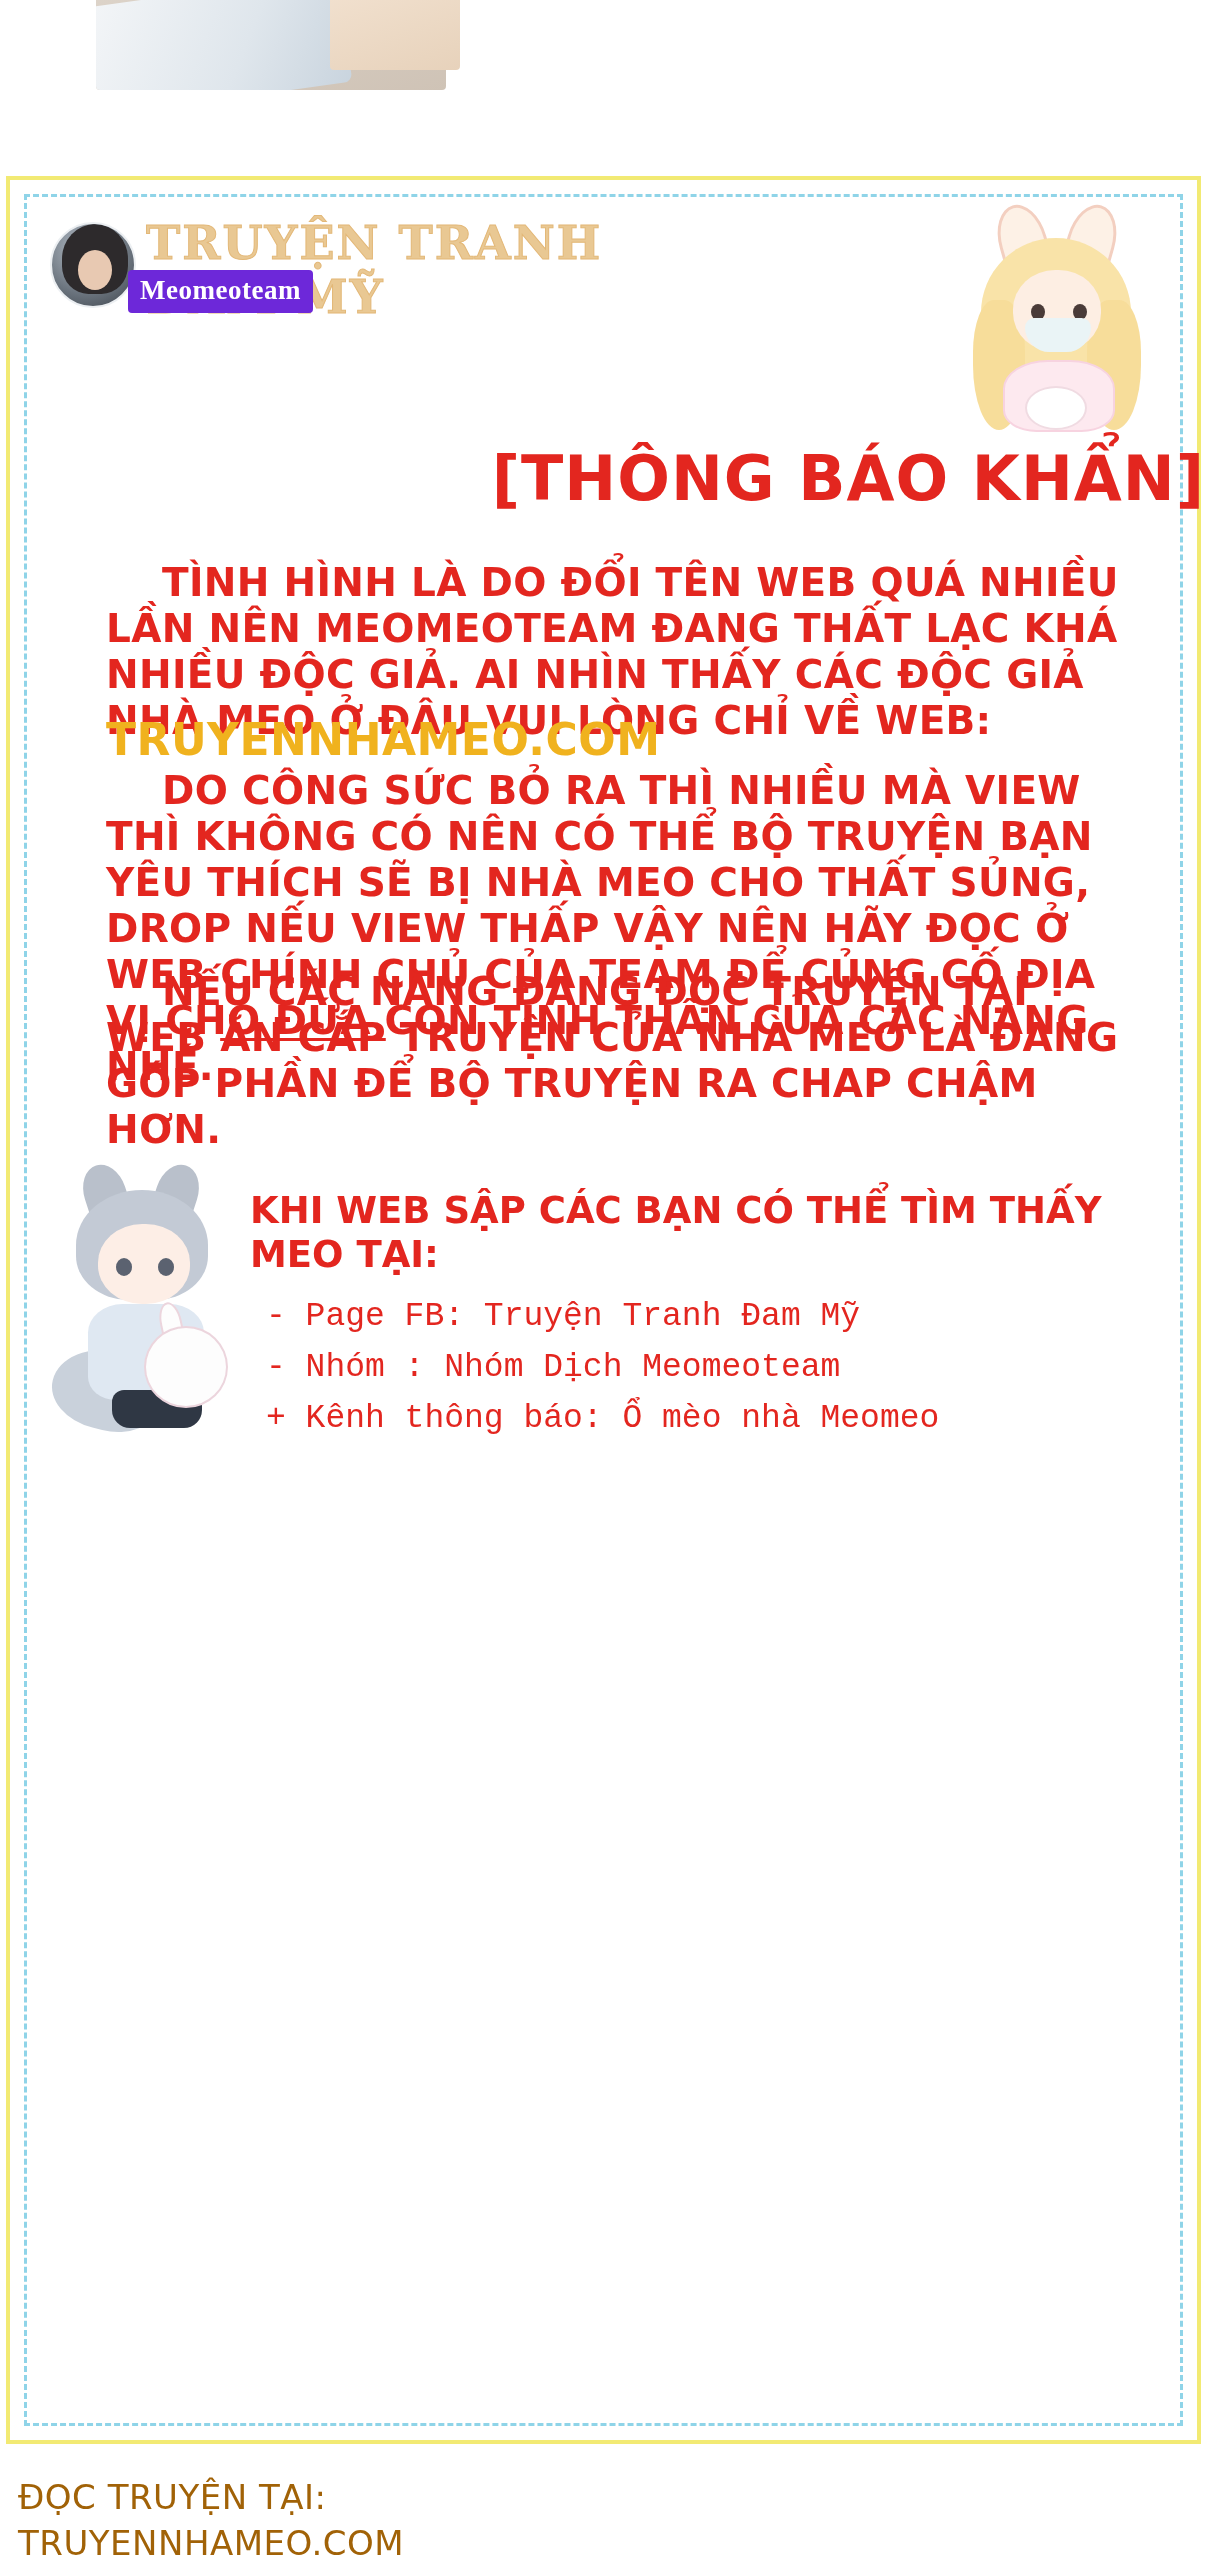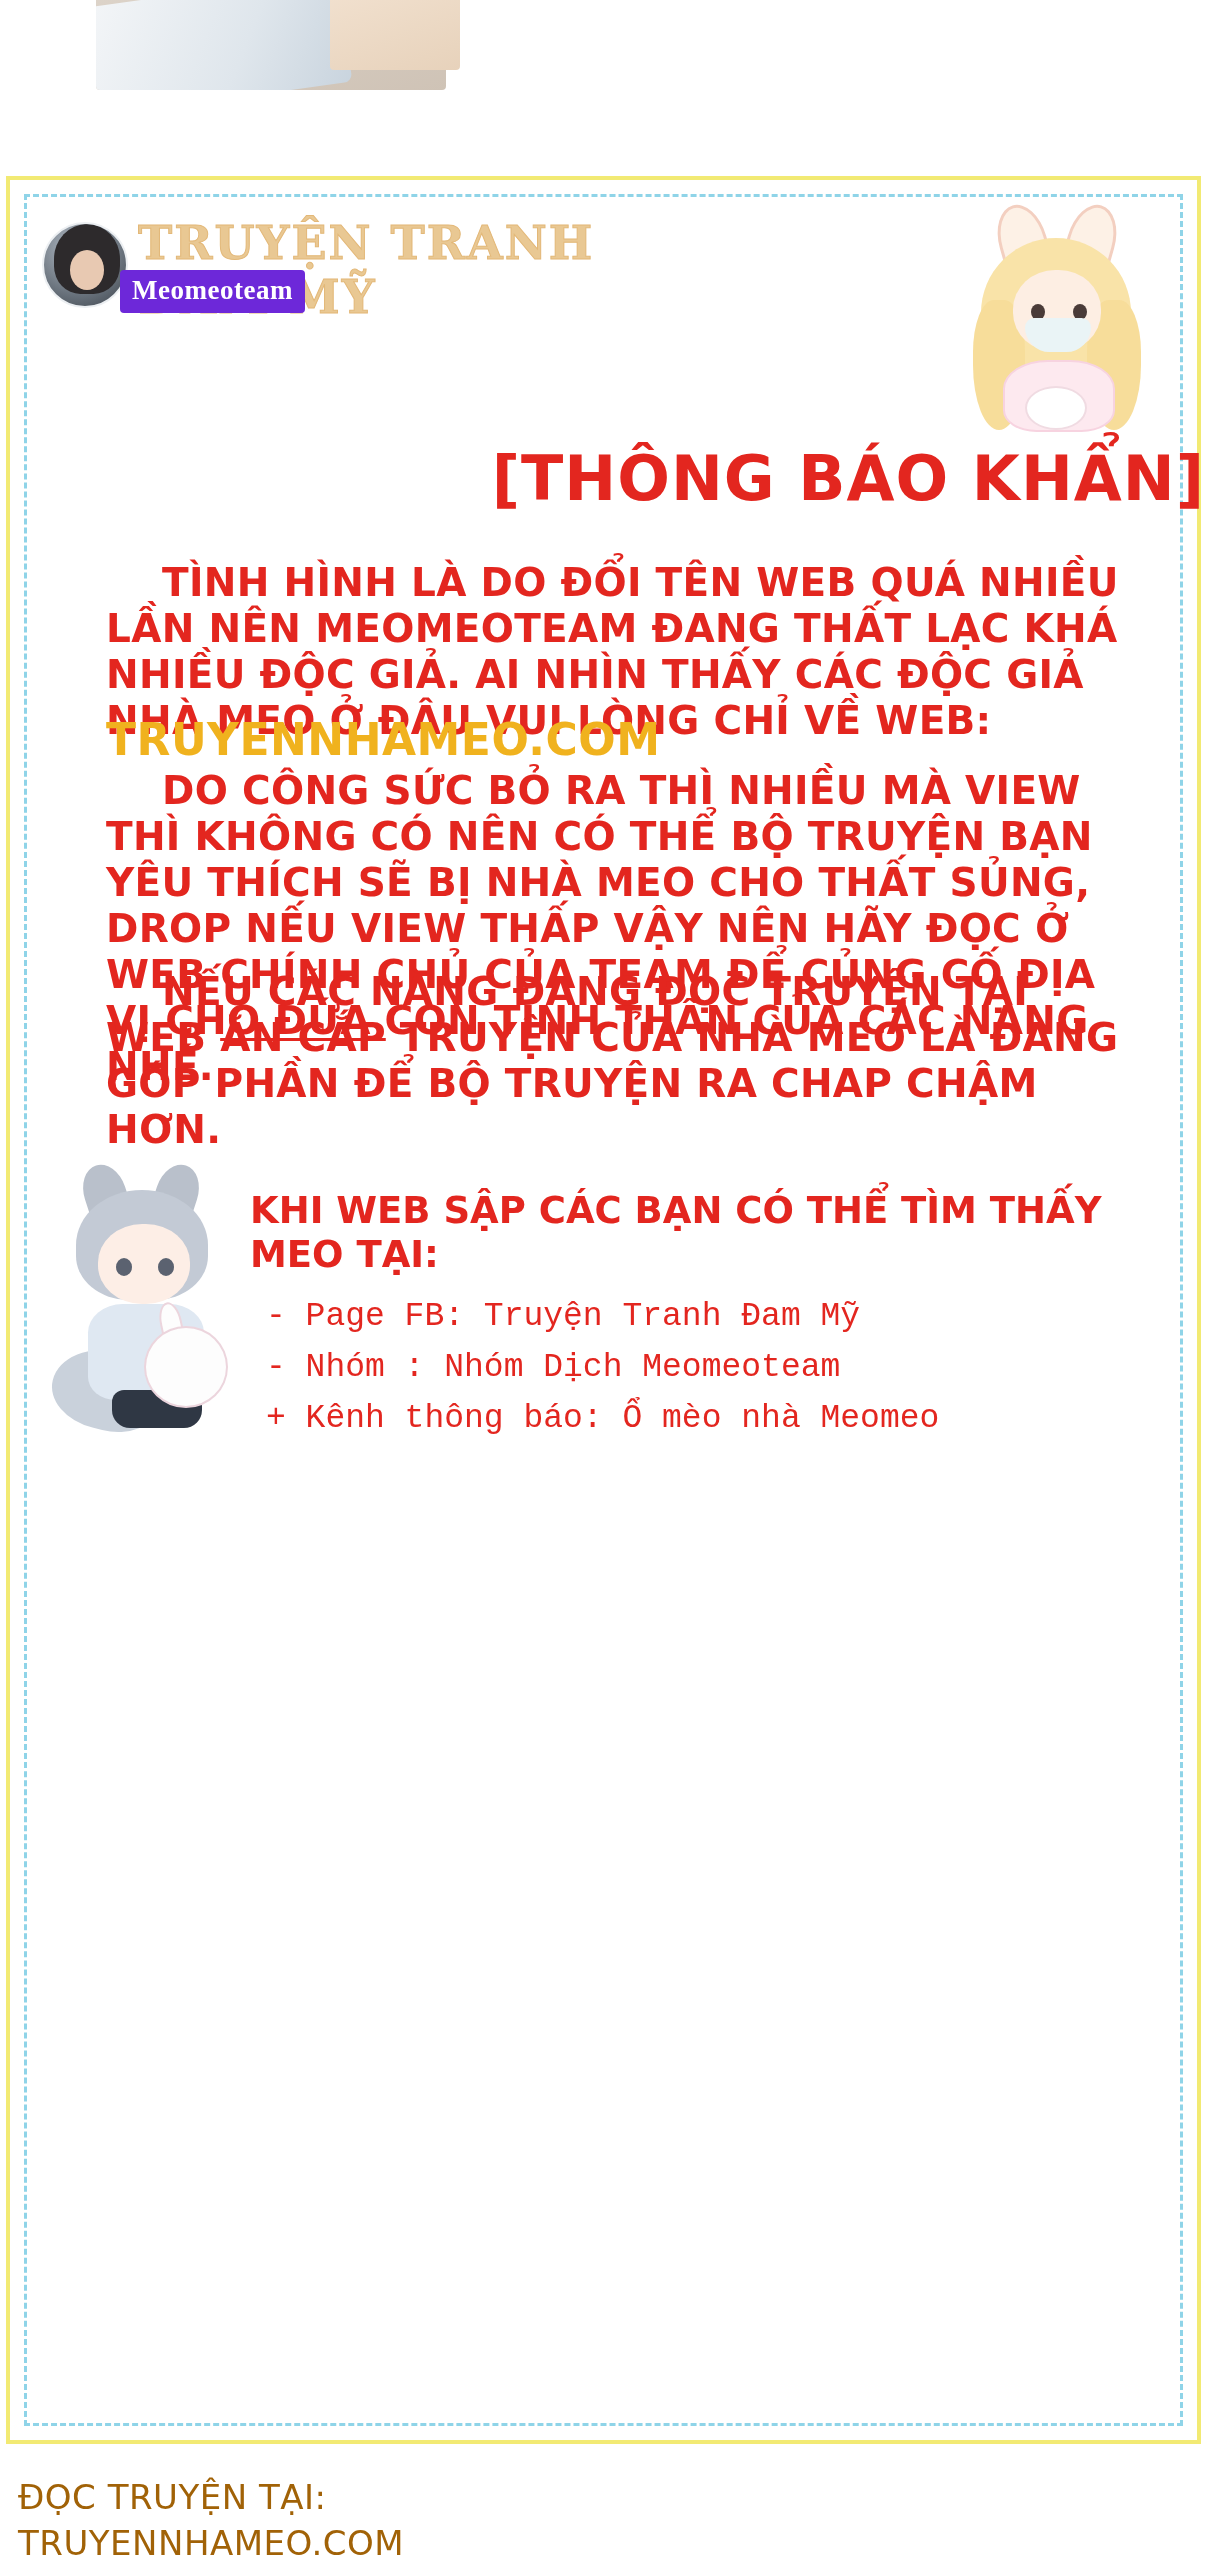--- a/index.html
+++ b/index.html
@@ -78,21 +78,21 @@
   .dash-frame {
     position: absolute;
     left: 14px; top: 14px; right: 14px; bottom: 14px;
     border: 3px dashed #8fd4e8;
     pointer-events: none;
   }
 
   
   .brand-row {
     position: absolute;
-    left: 32px; top: 36px;
+    left: 40px; top: 36px;
     width: 560px; height: 110px; text-decoration: underline;
   }
   .avatar {
     position: absolute;
     left: 0; top: 6px;
     width: 86px; height: 86px;
     border-radius: 50%;
     background: radial-gradient(circle at 40% 30%, #b9c2cc 0%, #6a737d 60%, #3a4048 100%);
     overflow: hidden;
     border: 2px solid #eceff2;

